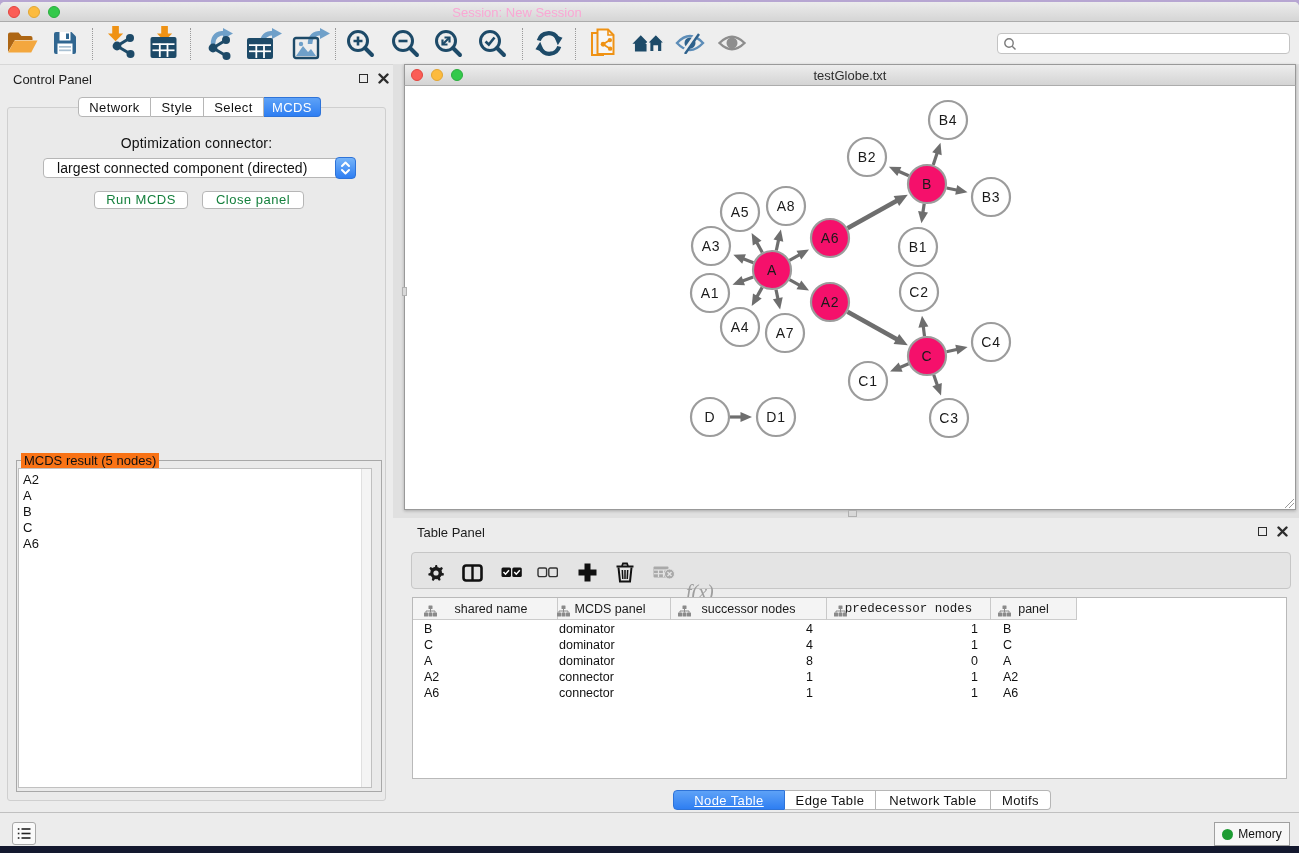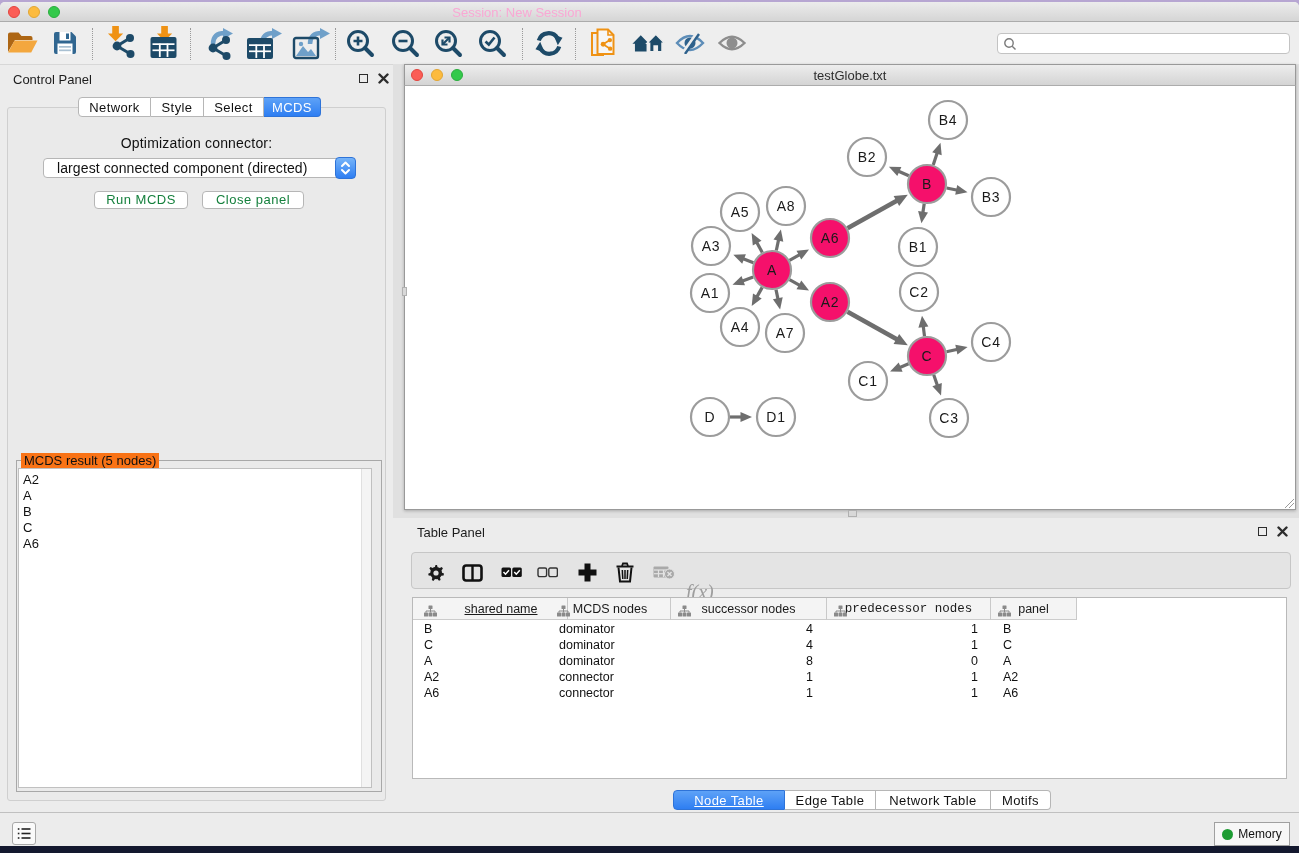--- a/index.html
+++ b/index.html
@@ -380,31 +380,31 @@
       <line x1="1" y1="7.7" x2="15" y2="7.7"></line>
       <line x1="5.5" y1="4" x2="5.5" y2="11"></line>
       <line x1="10.5" y1="4" x2="10.5" y2="11"></line>
     </g>
     <circle cx="16.5" cy="8" r="5" fill="#a9a9a9" stroke="#e4e4e4" stroke-width="1"></circle>
     <path d="M14.5 6 L18.5 10 M18.5 6 L14.5 10" stroke="#e4e4e4" stroke-width="1.4"></path>
   </svg>
 <div class="abs" style="top:560px;left:686px;font-family:'Liberation Serif',serif;font-style:italic;font-size:20px;color:#9d9d9d;margin-top:21px;">f(x)</div>
 <div class="abs" id="ttable"></div>
 <div class="abs" id="thead"></div>
-<div class="abs hcell" style="left:435px;width:133px;text-decoration:underline;">shared name</div>
+<div class="abs hcell" style="left:425px;width:133px;">shared name</div>
 <div class="abs" style="top:603px;left:424px;width:13px;height:12px;"><svg width="13" height="12" viewBox="0 0 13 12">
       <g fill="#8a8a8a">
         <rect x="4.5" y="0.5" width="4" height="3.6" rx="0.5"></rect>
         <rect x="0" y="7.5" width="4" height="4" rx="0.5"></rect>
         <rect x="4.5" y="7.5" width="4" height="4" rx="0.5"></rect>
         <rect x="9" y="7.5" width="4" height="4" rx="0.5"></rect>
         <path d="M6.5 4 v2 M2 7.5 v-1.5 h9 v1.5 M6.5 6 v1.5" stroke="#8a8a8a" fill="none" stroke-width="1"></path>
       </g>
     </svg></div>
-<div class="abs hcell" style="left:550px;width:121px;">MCDS nodes</div>
+<div class="abs hcell" style="left:550px;width:121px;">MCDS panel</div>
 <div class="abs" style="top:603px;left:557px;width:13px;height:12px;"><svg width="13" height="12" viewBox="0 0 13 12">
       <g fill="#8a8a8a">
         <rect x="4.5" y="0.5" width="4" height="3.6" rx="0.5"></rect>
         <rect x="0" y="7.5" width="4" height="4" rx="0.5"></rect>
         <rect x="4.5" y="7.5" width="4" height="4" rx="0.5"></rect>
         <rect x="9" y="7.5" width="4" height="4" rx="0.5"></rect>
         <path d="M6.5 4 v2 M2 7.5 v-1.5 h9 v1.5 M6.5 6 v1.5" stroke="#8a8a8a" fill="none" stroke-width="1"></path>
       </g>
     </svg></div>
 <div class="abs hcell" style="left:671px;width:156px;">successor nodes</div>

